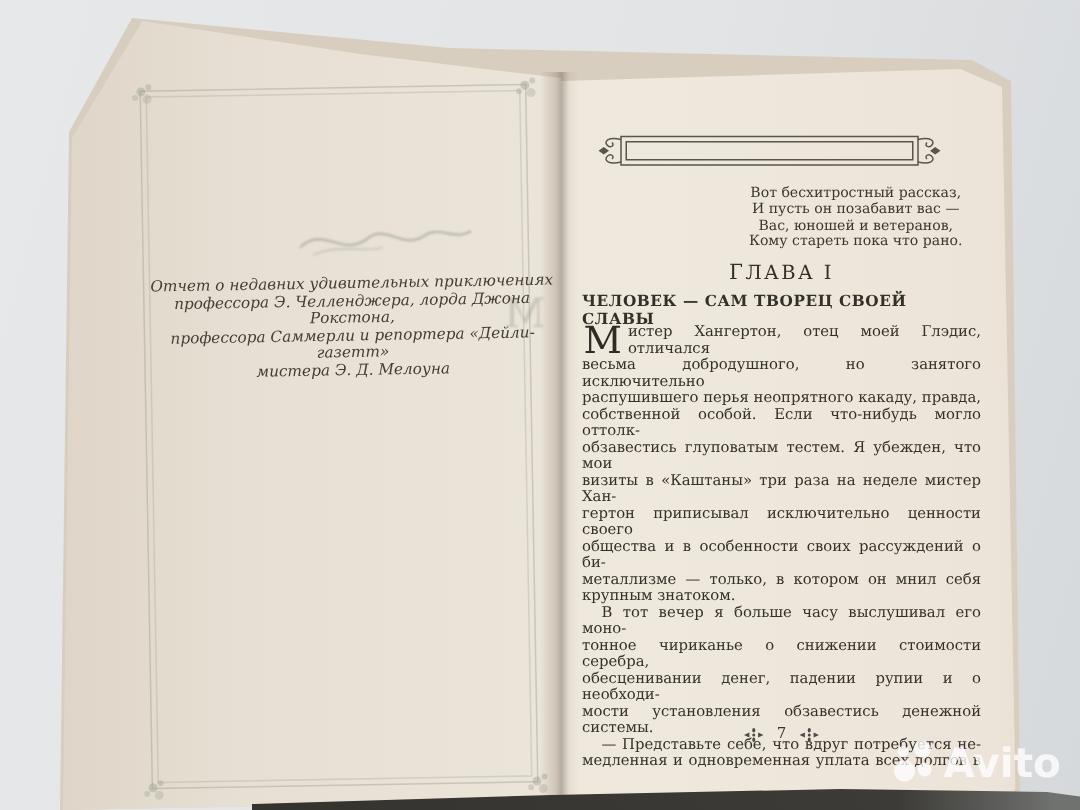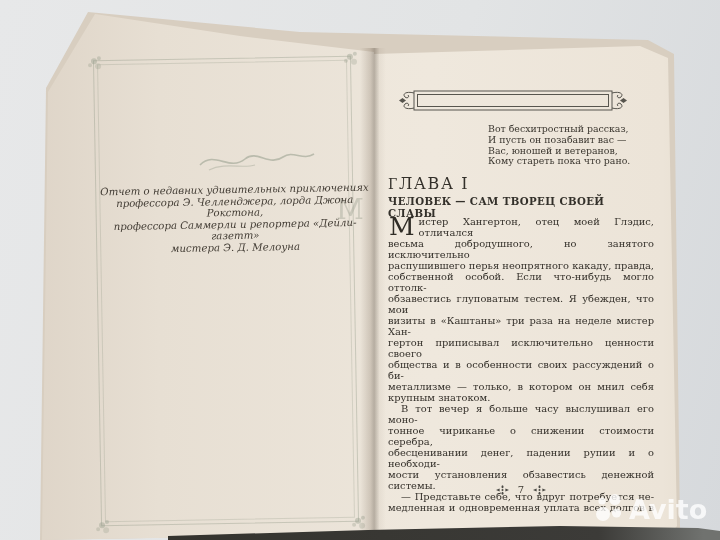--- a/index.html
+++ b/index.html
@@ -36,23 +36,23 @@
   .ghost-letter{position:absolute;left:336px;top:196px;font-size:27px;line-height:27px;
     color:rgba(150,156,140,0.38);transform:scaleX(-1);filter:blur(0.6px);}
 
   
   .dedication{position:absolute;left:94px;top:184px;width:282px;text-align:center;
     font-style:italic;font-size:10.2px;line-height:11.5px;color:#433d35;transform:rotate(-1deg);}
 
   
   .header-ornament{position:absolute;left:398px;top:87px;}
   .epigraph{position:absolute;left:488px;top:124px;width:165px;
-    font-size:9.4px;line-height:10.8px;color:#3a362f;}
-  .chapter-label{position:absolute;left:388px;top:174px;width:266px;
-    font-size:16px;letter-spacing:1.6px;color:#33302a;}
+    font-size:9.4px;line-height:10.8px;color:#3a362f;text-align:center;}
+  .chapter-label{position:absolute;left:388px;top:174px;width:266px;text-align:center;
+    font-size:13px;letter-spacing:1.6px;color:#33302a;}
   .chapter-label::first-letter{font-size:14px;}
   .chapter-title{position:absolute;left:388px;top:195px;width:266px;
     font-weight:bold;font-size:10.2px;letter-spacing:0.4px;color:#33302a;}
   .body-text{position:absolute;left:388px;top:216px;width:266px;
     font-size:9.9px;line-height:11px;color:#34302a;}
   .body-line{text-align:justify;text-align-last:justify;}
   .body-line.end{text-align-last:left;}
   .body-line.ind{text-indent:13px;}
   .dropcap{float:left;font-size:25px;line-height:20px;padding:1px 4px 0 1px;color:#2f2c26;}
   .folio{position:absolute;left:388px;top:484px;width:266px;display:flex;

